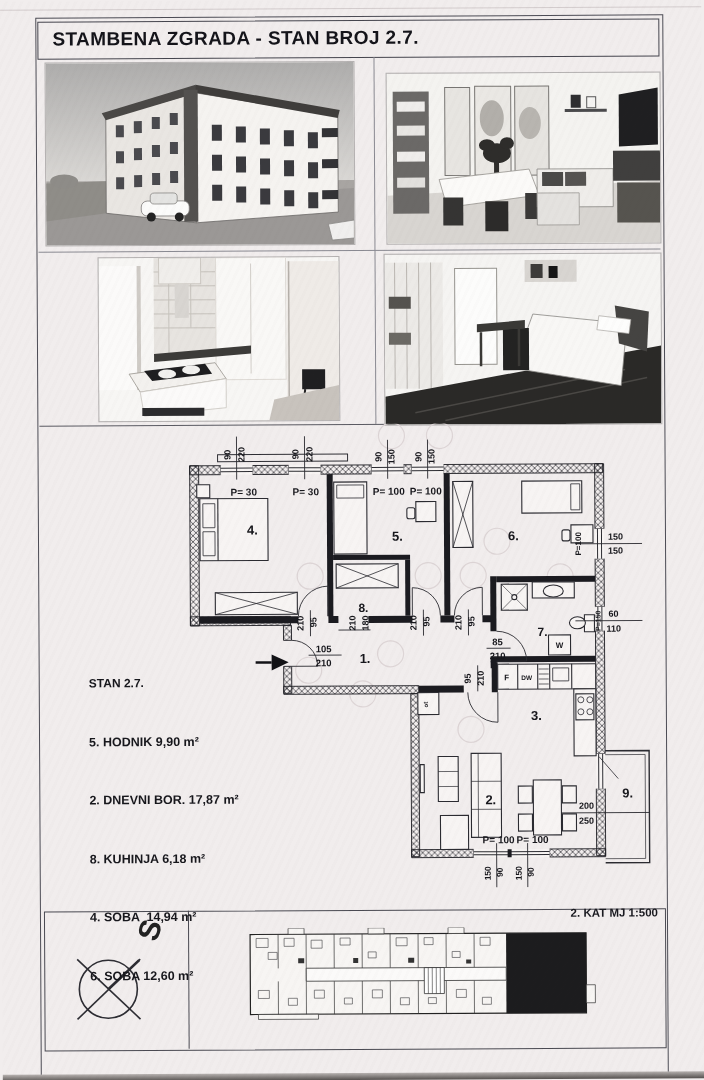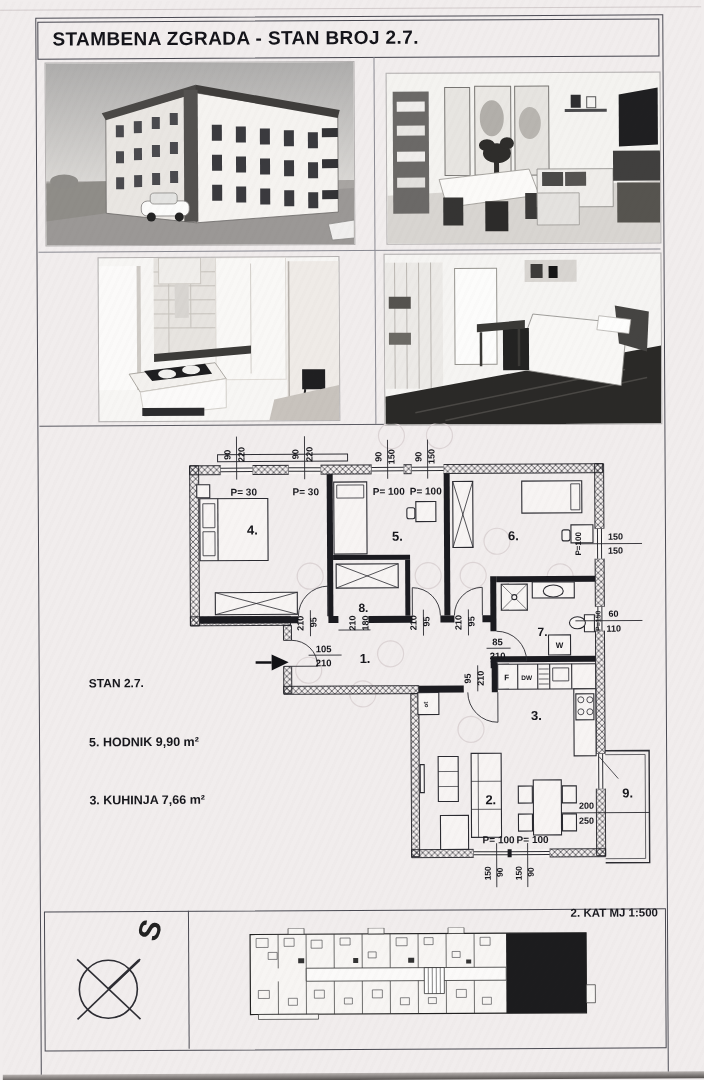--- a/index.html
+++ b/index.html
@@ -437,21 +437,24 @@
         <text x="486" y="257" font-size="6.5">DW</text>
         <text x="519" y="225" font-size="8">W</text>
         <text x="387" y="281" font-size="6" transform="rotate(-90 387 281)">ot</text>
       </g>
     </g>
   </svg>
 
   <div class="legend">
     <div class="head">STAN 2.7.</div>
     <div>5. HODNIK 9,90 m²</div>
-    <div>3. KUHINJA 7,66 m²</div>
+    <div>2. DNEVNI BOR. 17,87 m²</div>
+    <div>8. KUHINJA 6,18 m²</div>
+    <div>4. SOBA  14,94 m²</div>
+    <div>6. SOBA 12,60 m²</div>
     
     
     
     
     
   </div>
 
   <div class="strip-box"></div>
   <div class="strip-div"></div>
   <div class="scale-label">2. KAT MJ 1:500</div>

